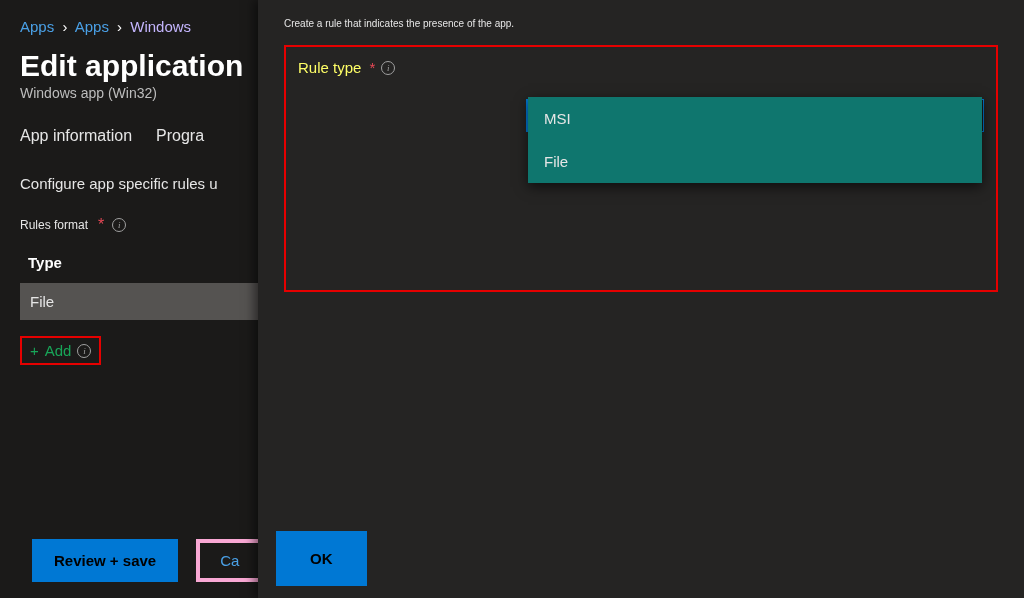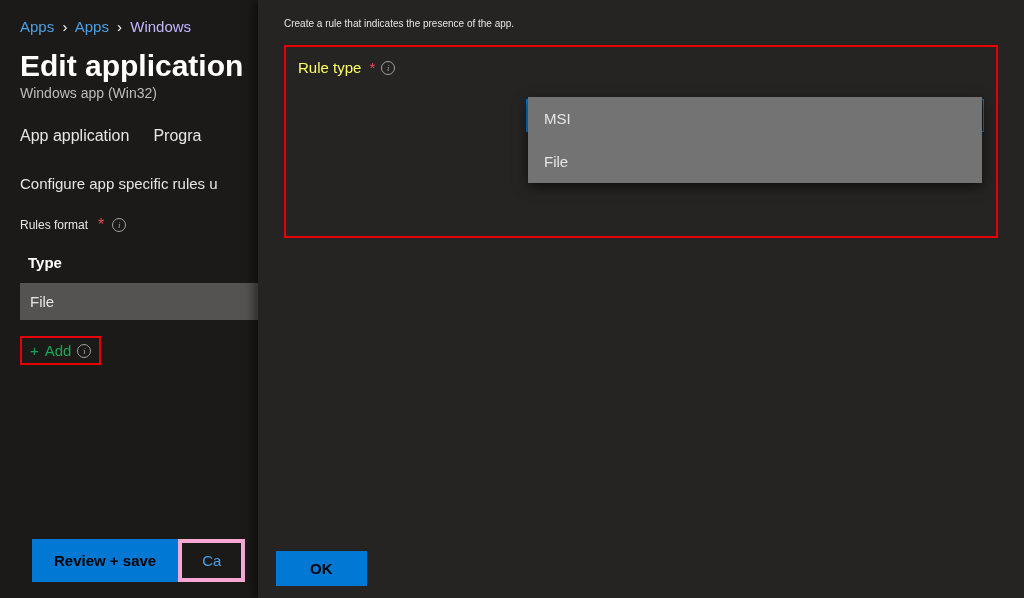--- a/index.html
+++ b/index.html
@@ -94,20 +94,21 @@
       padding: 4px 8px;
       border: 2px solid #e60000;
     }
     .add-plus { color: #18a558; font-size: 15px; }
     .add-text { color: #18a558; font-size: 15px; }
     .bottom-bar {
       position: absolute;
       left: 20px;
       bottom: 16px;
       display: flex;
+      gap: 18px;
       padding-left: 12px;
     }
     .btn-primary {
       background: #0078d4;
       color: #000;
       border: none;
       padding: 10px 22px;
       font-size: 15px;
       font-weight: 600;
       cursor: pointer;
@@ -159,21 +160,21 @@
     .close-x::after { transform: rotate(-45deg); }
     .panel-desc {
       font-size: 10px;
       color: #e6e6e6;
       margin-bottom: 16px;
     }
     .highlight-area {
       border: 2px solid #e60000;
       padding: 12px 12px 12px 12px;
       position: relative;
-      height: 193px;
+      height: 247px;
     }
     .rule-row {
       display: flex;
       align-items: flex-start;
       gap: 8px;
     }
     .rule-label {
       color: #ffff66;
       font-size: 15px;
       width: 220px;
@@ -206,39 +207,39 @@
       width: 8px; height: 8px;
       border-right: 1.5px solid #ddd;
       border-bottom: 1.5px solid #ddd;
       transform: rotate(45deg);
     }
     .dropdown {
       position: absolute;
       left: 242px;
       top: 50px;
       right: 14px;
-      background: #737373;
+      background: #0f766e;
       box-shadow: 0 4px 12px rgba(0,0,0,0.6);
     }
     .dropdown-item {
       padding: 13px 16px;
       font-size: 15px;
       color: #e6e6e6;
       cursor: pointer;
     }
     .panel-bottom {
       position: absolute;
       left: 18px;
       bottom: 12px;
     }
     .btn-ok {
       background: #0078d4;
       color: #000;
       border: none;
-      padding: 9px 34px;
+      padding: 19px 34px;
       font-size: 15px;
       font-weight: 600;
       cursor: pointer;
     }
   </style>
 </head>
 <body>
 
 <div class="main-area">
   <div class="breadcrumb">
@@ -246,21 +247,21 @@
     <span class="sep">›</span>
     <a href="#">Apps</a>
     <span class="sep">›</span>
     <span class="bc-last">Windows</span>
   </div>
 
   <h1 class="page-title">Edit application</h1>
   <div class="page-subtitle">Windows app (Win32)</div>
 
   <div class="tabs">
-    <div class="tab">App application</div>
+    <div class="tab">App information</div>
     <div class="tab">Progra</div>
   </div>
 
   <div class="desc-text">Configure app specific rules u</div>
 
   <div class="field-row">
     <span class="field-label">Rules format</span>
     <span class="req">*</span>
     <span class="info-icon">i</span>
   </div>

